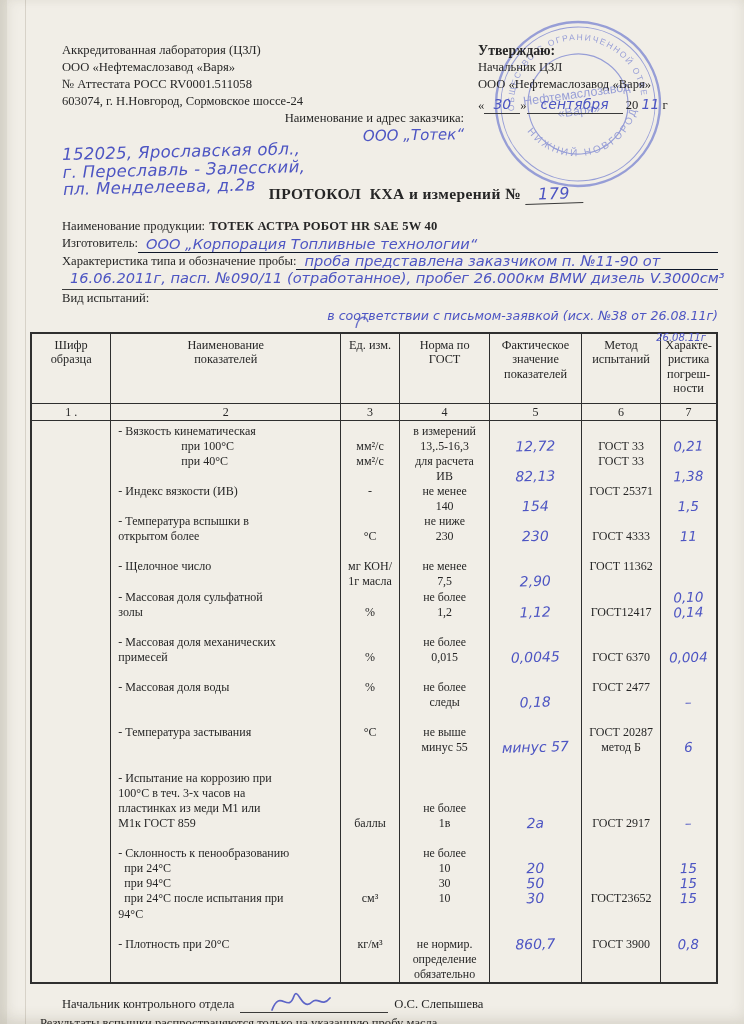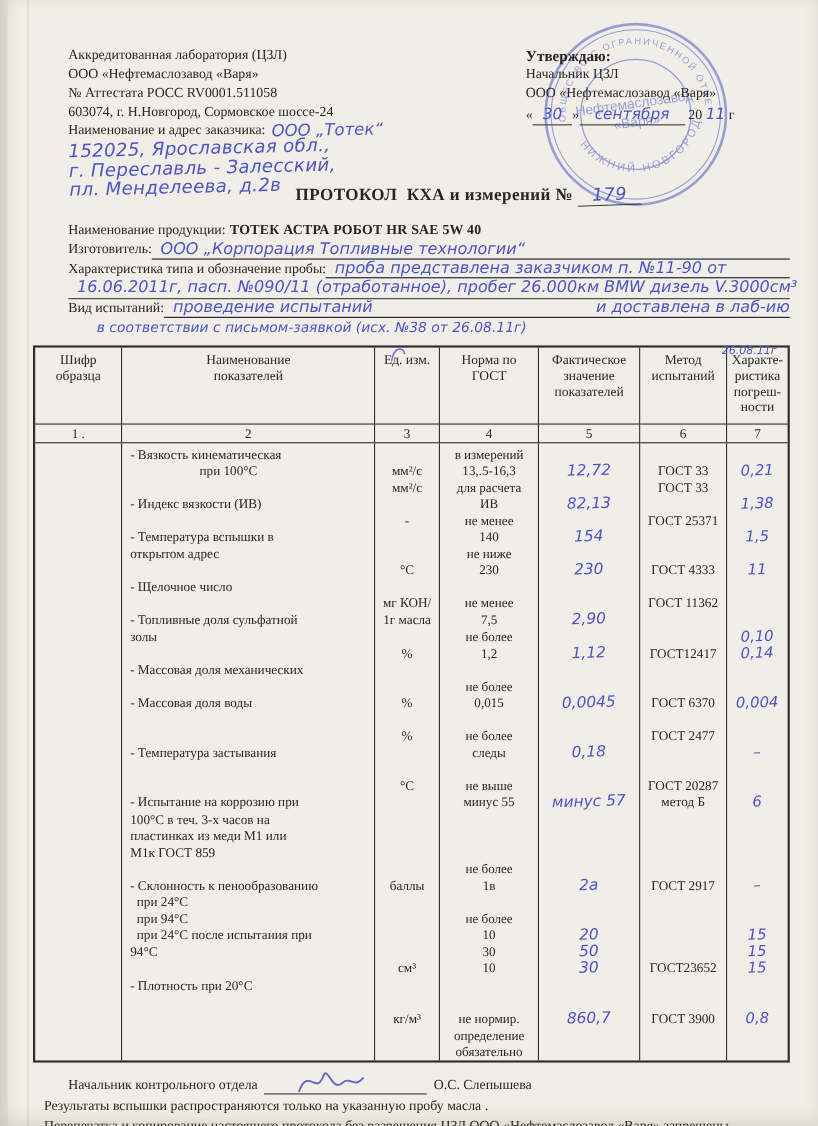--- a/index.html
+++ b/index.html
@@ -15,21 +15,21 @@
   .scan-left   { position:absolute; left:0; top:0; width:7px; height:100%; background:#e6e3da; }
   .scan-line   { position:absolute; left:25px; top:0; width:1px; height:100%; background:rgba(125,112,92,.22); }
   .scan-shadow { position:absolute; inset:0; pointer-events:none;
                  box-shadow: inset 0 -6px 14px rgba(90,80,60,.12), inset 10px 0 12px rgba(90,80,60,.06); }
 
   .hw { font-family:"DejaVu Sans", sans-serif; font-style: italic; color:#4d55c3; }
 
   
   .head { display:flex; justify-content:space-between; margin:42px 26px 0 62px; position:relative; }
   .lab  { width:402px; font-size:12.6px; line-height:17px; }
-  .customer { display:flex; align-items:flex-end; white-space:nowrap; }
+  .customer { display:flex; align-items:flex-end; white-space:nowrap;flex-direction:column; }
   .customer .hw { font-size:15px; margin-left:6px; transform:rotate(-1deg); }
   .addr { font-size:16.5px; line-height:17.5px; transform:rotate(-1.4deg); transform-origin:left top; margin-top:2px; letter-spacing:.3px; }
 
   .approve { width:240px; font-size:12.6px; line-height:17px; position:relative; z-index:2; }
   .approve-title { font-weight:bold; font-size:13.8px; }
   .sig-row { margin-top:16px; display:flex; align-items:flex-end; }
   .sig-line { width:106px; border-bottom:1px solid #3a3a3a; height:18px; position:relative; margin-right:4px; }
   .sig-line svg { position:absolute; left:-14px; bottom:-6px; }
   .date-row { margin-top:3px; white-space:nowrap; }
   .ul { display:inline-block; border-bottom:1px solid #3a3a3a; text-align:center; }
@@ -40,21 +40,21 @@
   .stamp { position:absolute; left:492px; top:18px; width:172px; height:172px; z-index:1; }
   .stamp svg { transform:rotate(-8deg); opacity:.52; }
 
   
   .title { margin:-15px 26px 4px 62px; text-align:center; transform:translateX(36px);
            font-weight:bold; font-size:15.5px; letter-spacing:.4px; position:relative; z-index:2;}
   .title .num { display:inline-block; min-width:58px; border-bottom:1.4px solid #3a3a3a;
                 font-size:16px; font-weight:normal; text-align:center; transform:rotate(-2deg); }
 
   
-  .product { margin:14px 26px 0 62px; font-size:12.6px; line-height:17.5px; }
+  .product { margin:14px 26px 0 62px; font-size:12.6px; line-height:17.5px;text-align:right; }
   .pline { display:flex; align-items:flex-end; }
   .plabel { white-space:nowrap; }
   .pname { font-weight:bold; margin-left:4px; letter-spacing:.2px; }
   .fill { flex:1; border-bottom:1px solid #0f172a; display:flex; justify-content:space-between; align-items:flex-end; }
   .pline .hw, .pfull .hw { font-size:14.6px; line-height:16px; padding-left:8px; white-space:nowrap; }
   .pfull { border-bottom:1px solid #3c3c3c; }
   .pfull-noline { position:relative; }
   .pfull-noline .date-right { position:absolute; right:12px; top:-7px; font-size:10px;margin-top:29px; }
 
   
@@ -158,24 +158,20 @@
     <span class="fill">
         <span class="hw">проба представлена заказчиком п. №11-90 от</span>
         <span></span>
       </span>
   </div>
   <div class="pfull">
     <span class="hw">16.06.2011г, пасп. №090/11 (отработанное), пробег 26.000км BMW дизель V.3000см³</span>
   </div>
   <div class="pline">
     <span class="plabel">Вид испытаний:</span>
-    <span class="fill">
-      <span class="hw">проведение испытаний</span>
-      <span class="hw">и доставлена в лаб-ию</span>
-    </span>
   </div>
   <div class="pfull-noline">
     <span class="hw" style="padding-left:26px;">в соответствии с письмом-заявкой (исх. №38 от 26.08.11г)</span>
     <span class="hw date-right">26.08.11г</span>
   </div>
 </div>
 
 <svg class="pen-mark" width="22" height="22" viewBox="0 0 22 22">
   <path d="M4,18 C6,6 14,4 16,12" fill="none" stroke="#4d55c3" stroke-width="1.4" opacity="0.8"></path>
 </svg>
@@ -244,32 +240,34 @@
         <div class="tline">&nbsp;</div>
         <div class="tline">&nbsp;</div>
         <div class="tline">&nbsp;</div>
         <div class="tline">&nbsp;</div>
         <div class="tline">&nbsp;</div>
         <div class="tline">&nbsp;</div>
       </div>
       <div class="tcol c2">
         <div class="tline">- Вязкость кинематическая</div>
         <div class="tline ind1">при 100°С</div>
+        <div class="tline ind1">при 40°С</div>
         <div class="tline">&nbsp;</div>
         <div class="tline">- Индекс вязкости (ИВ)</div>
         <div class="tline">&nbsp;</div>
         <div class="tline">- Температура вспышки в</div>
-        <div class="tline">открытом адрес</div>
+        <div class="tline">открытом более</div>
         <div class="tline">&nbsp;</div>
         <div class="tline">- Щелочное число</div>
         <div class="tline">&nbsp;</div>
-        <div class="tline">- Топливные доля сульфатной</div>
+        <div class="tline">- Массовая доля сульфатной</div>
         <div class="tline">золы</div>
         <div class="tline">&nbsp;</div>
         <div class="tline">- Массовая доля механических</div>
+        <div class="tline">примесей</div>
         <div class="tline">&nbsp;</div>
         <div class="tline">- Массовая доля воды</div>
         <div class="tline">&nbsp;</div>
         <div class="tline">&nbsp;</div>
         <div class="tline">- Температура застывания</div>
         <div class="tline">&nbsp;</div>
         <div class="tline">&nbsp;</div>
         <div class="tline">- Испытание на коррозию при</div>
         <div class="tline">100°С в теч. 3-х часов на</div>
         <div class="tline">пластинках из меди М1 или</div>

